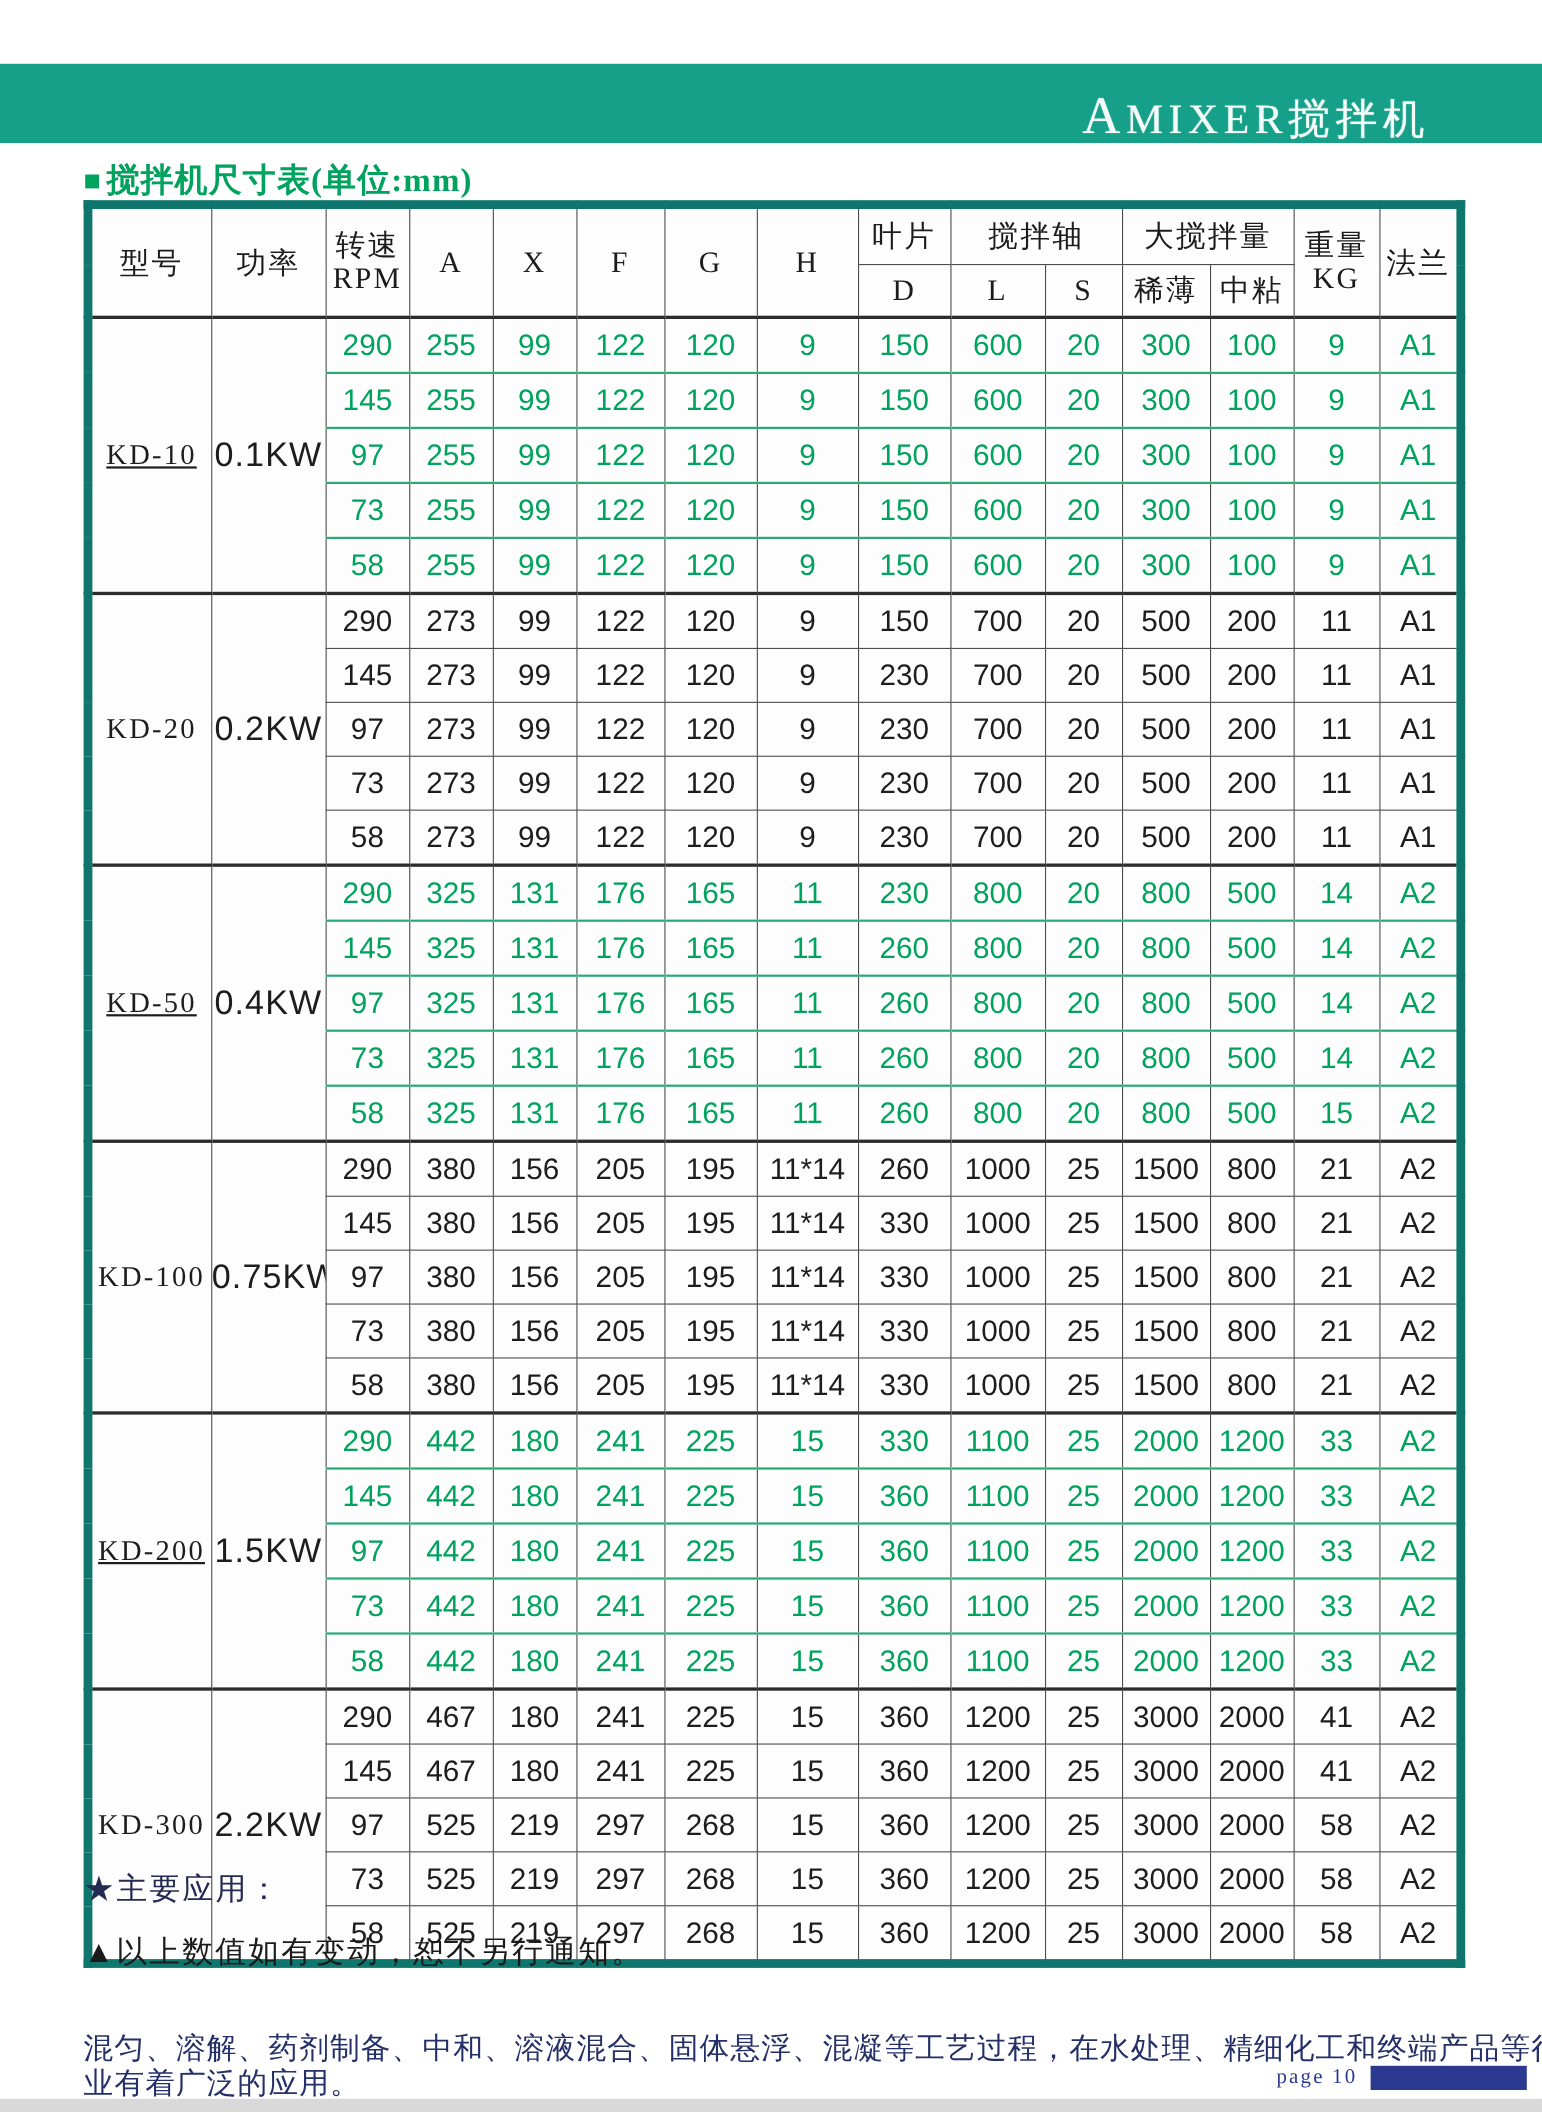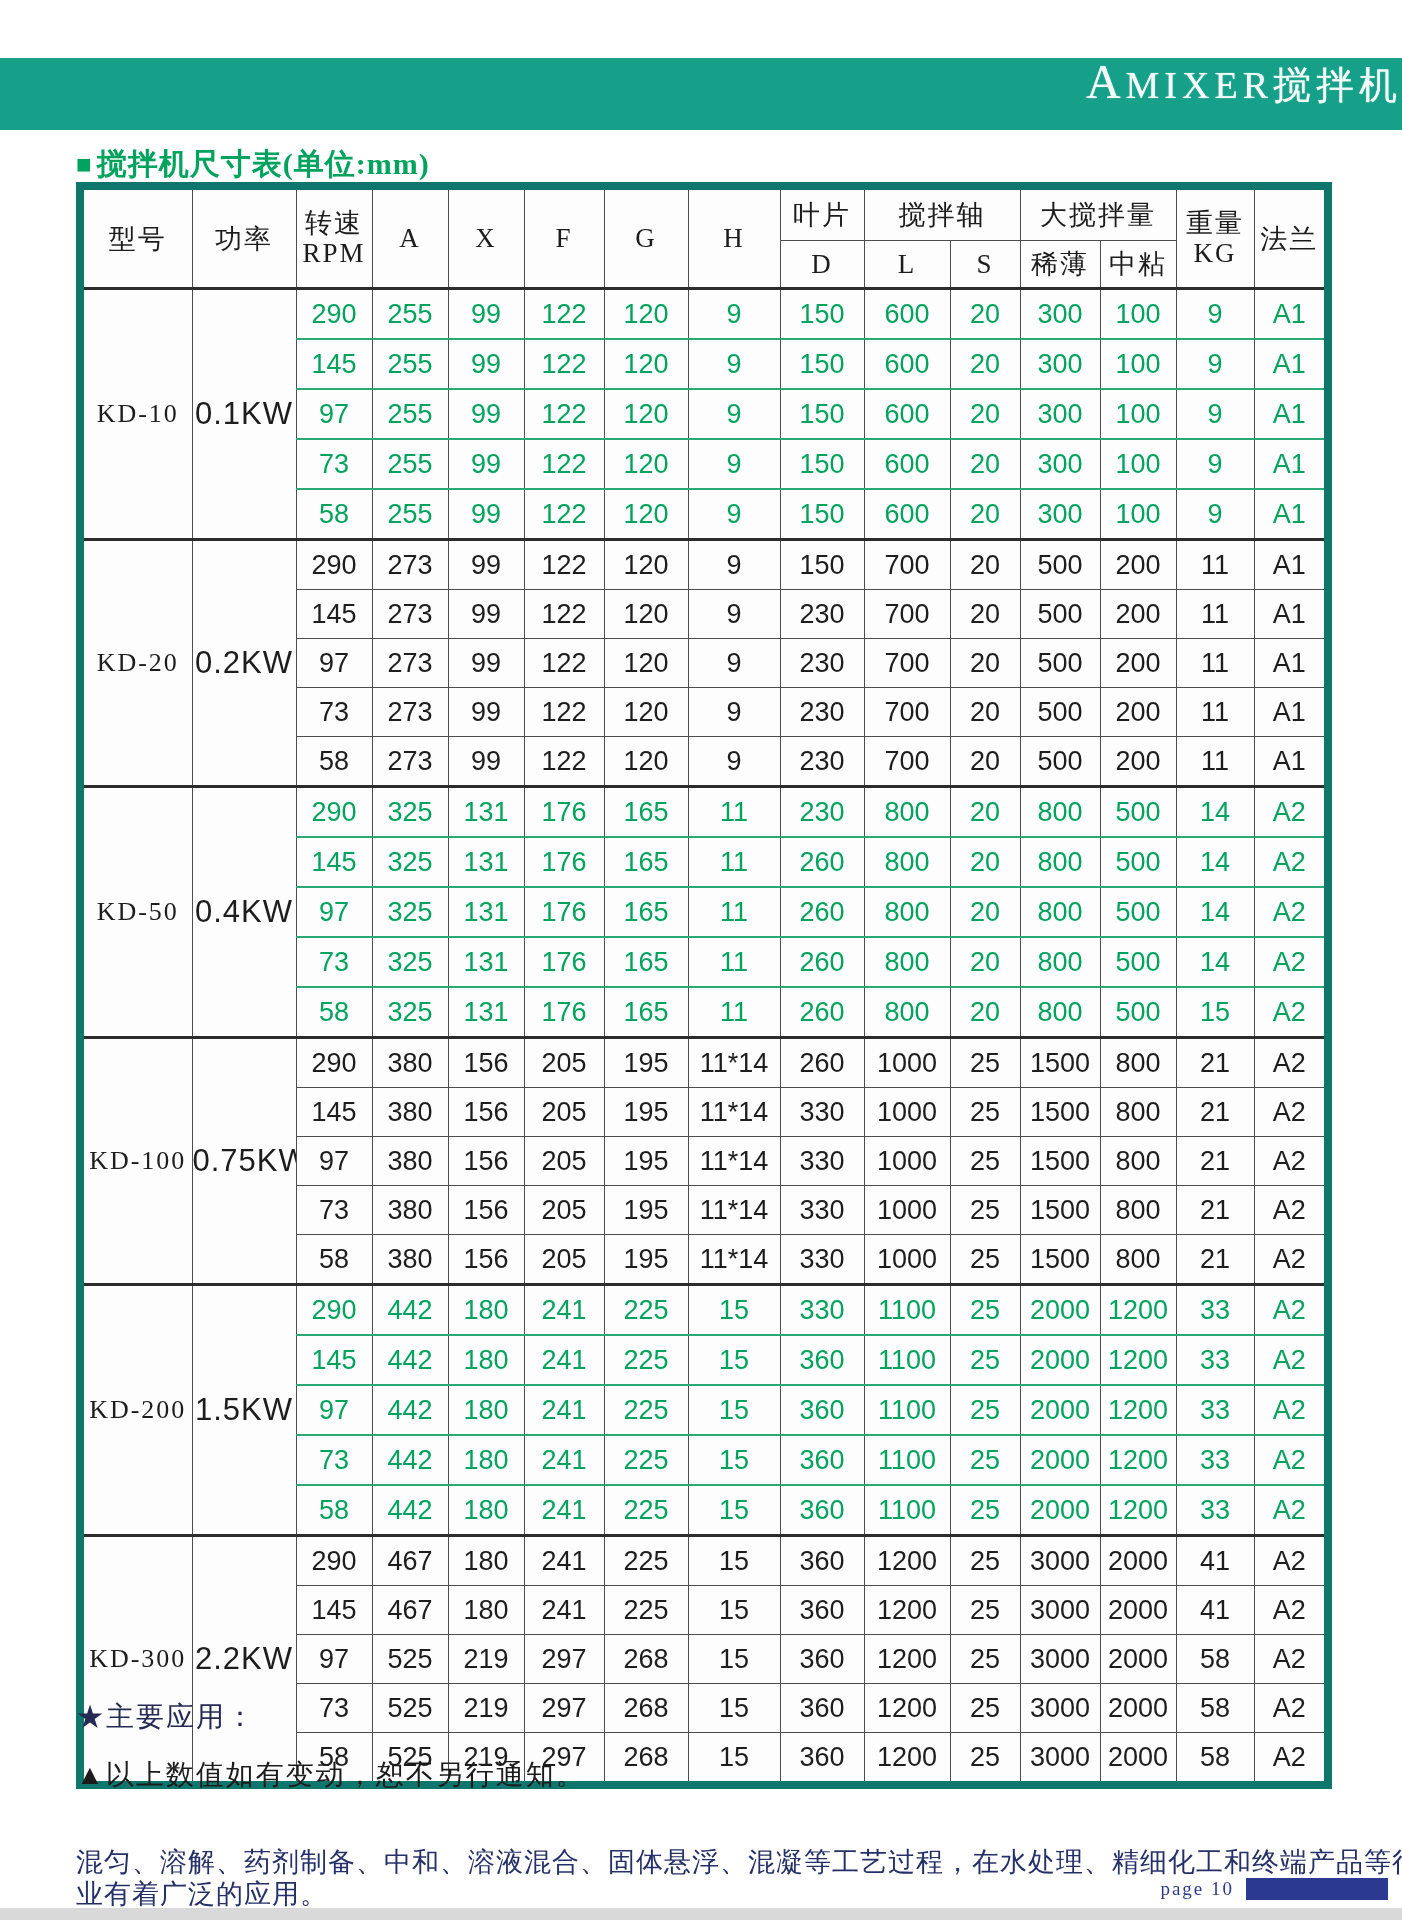--- a/index.html
+++ b/index.html
@@ -7,22 +7,22 @@
     width:1402px; height:1920px;
     background:#ffffff;
     position:relative;
     font-family:"Liberation Sans","DejaVu Sans",sans-serif;
     overflow:hidden;
   }
   
   .title-bar {
     position:absolute; left:0; top:58px; width:1402px; height:72px;
     background:#16a089;
-    display:flex; align-items:flex-start; justify-content:flex-end;
-    box-sizing:border-box;
+    display:flex; align-items:flex-end; justify-content:flex-end;
+    padding-right:102px; box-sizing:border-box;
   }
   .page-title {
     color:#f2fbf8;
     font-family:"Liberation Serif","DejaVu Serif",serif;
     font-size:38px; letter-spacing:5px; line-height:1;
     text-shadow:0 0 1px #d8f2ec;
   }
   .title-a { font-size:48px; }
   
   .section-title {
@@ -56,21 +56,21 @@
   .hdr-bottom { border-bottom:2px solid #2aa876 !important; }
   .two-line { line-height:1.1; }
   .spec-table tbody td { height:48px; font-size:27px; color:#1d1d1d; }
   .spec-table tbody td.model-cell {
     font-family:"Liberation Serif","DejaVu Serif",serif;
     font-size:26px; letter-spacing:2px;
   }
   .spec-table tbody td.power-cell { font-size:31px; letter-spacing:1px; }
   tr.green td.value-cell { color:#00a35d; }
   tr.green td { border-bottom:2px solid #2aa876; }
-  td.model-green { color:#00a35d; }
+  td.model-green { color:#00a35d;text-decoration:underline; }
   td.model-black { color:#2a2a2a; }
   td.power-green { color:#00a35d; }
   td.power-black { color:#252525; }
   tr.group-start td { border-top:3px solid #2c2c2c; }
   
   .note1 {
     position:absolute; left:76px; top:1756px;
     font-family:"Liberation Serif","DejaVu Serif",serif;
     font-size:28px; color:#1b1b1b; letter-spacing:2px;
   }

